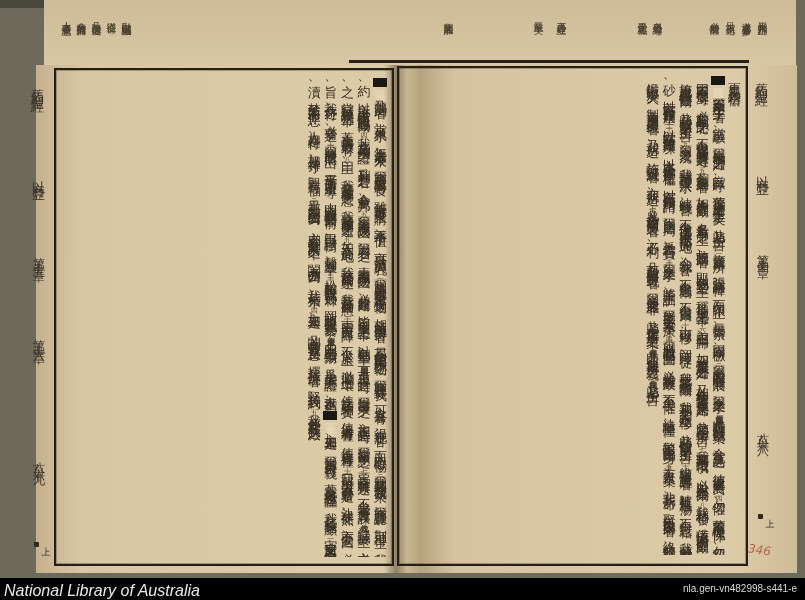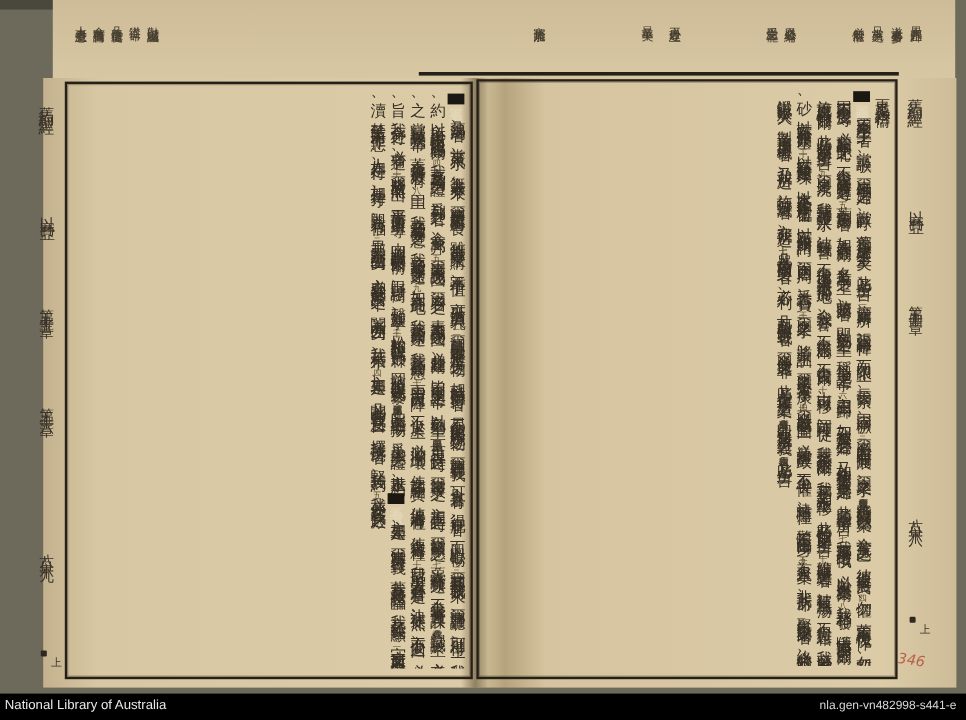--- a/index.html
+++ b/index.html
@@ -32,22 +32,22 @@
   .volmark{font-size:9px;letter-spacing:0;color:#3a332a;}
   .volmark .dot{display:block;width:5px;height:5px;background:#2e281f;border-radius:1px;margin:2px auto 0;}
   
   .frag{position:absolute;writing-mode:vertical-rl;text-orientation:upright;
         font-size:10px;line-height:11px;letter-spacing:1px;color:#453d2f;top:14px;}
   
   .red-mark{position:absolute;color:#b3503c;font-size:12px;font-style:italic;
             transform:rotate(8deg);font-family:"DejaVu Sans",sans-serif;opacity:.85;}
   
   .bottom-bar{position:absolute;left:0;top:578px;width:805px;height:22px;background:#000;}
-  .bar-left{position:absolute;left:4px;top:4px;color:#e9e9e9;font-size:11px;
-            font-family:"Liberation Sans",sans-serif;}
+  .bar-left{position:absolute;left:4px;top:4px;color:#e9e9e9;font-size:16px;
+            font-family:"Liberation Sans",sans-serif;font-style:italic;}
   .bar-right{position:absolute;right:8px;top:5px;color:#d8d8d8;font-size:10px;
              font-family:"Liberation Sans",sans-serif;margin-left:15px;}
   .gutter-shadow{position:absolute;left:384px;top:65px;width:22px;height:508px;
                  background:linear-gradient(90deg,rgba(80,65,40,0),rgba(70,55,30,.38) 45%,rgba(50,40,22,.42) 55%,rgba(80,65,40,.05));}
 </style>
 </head>
 <body>
 
 <div class="stage">
 

